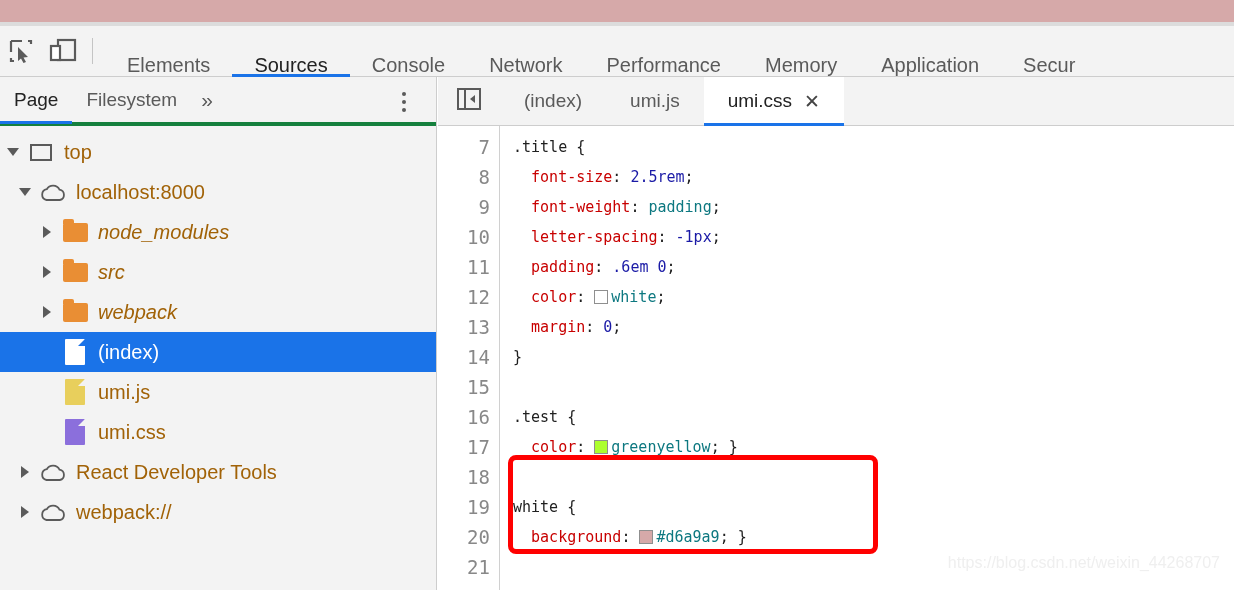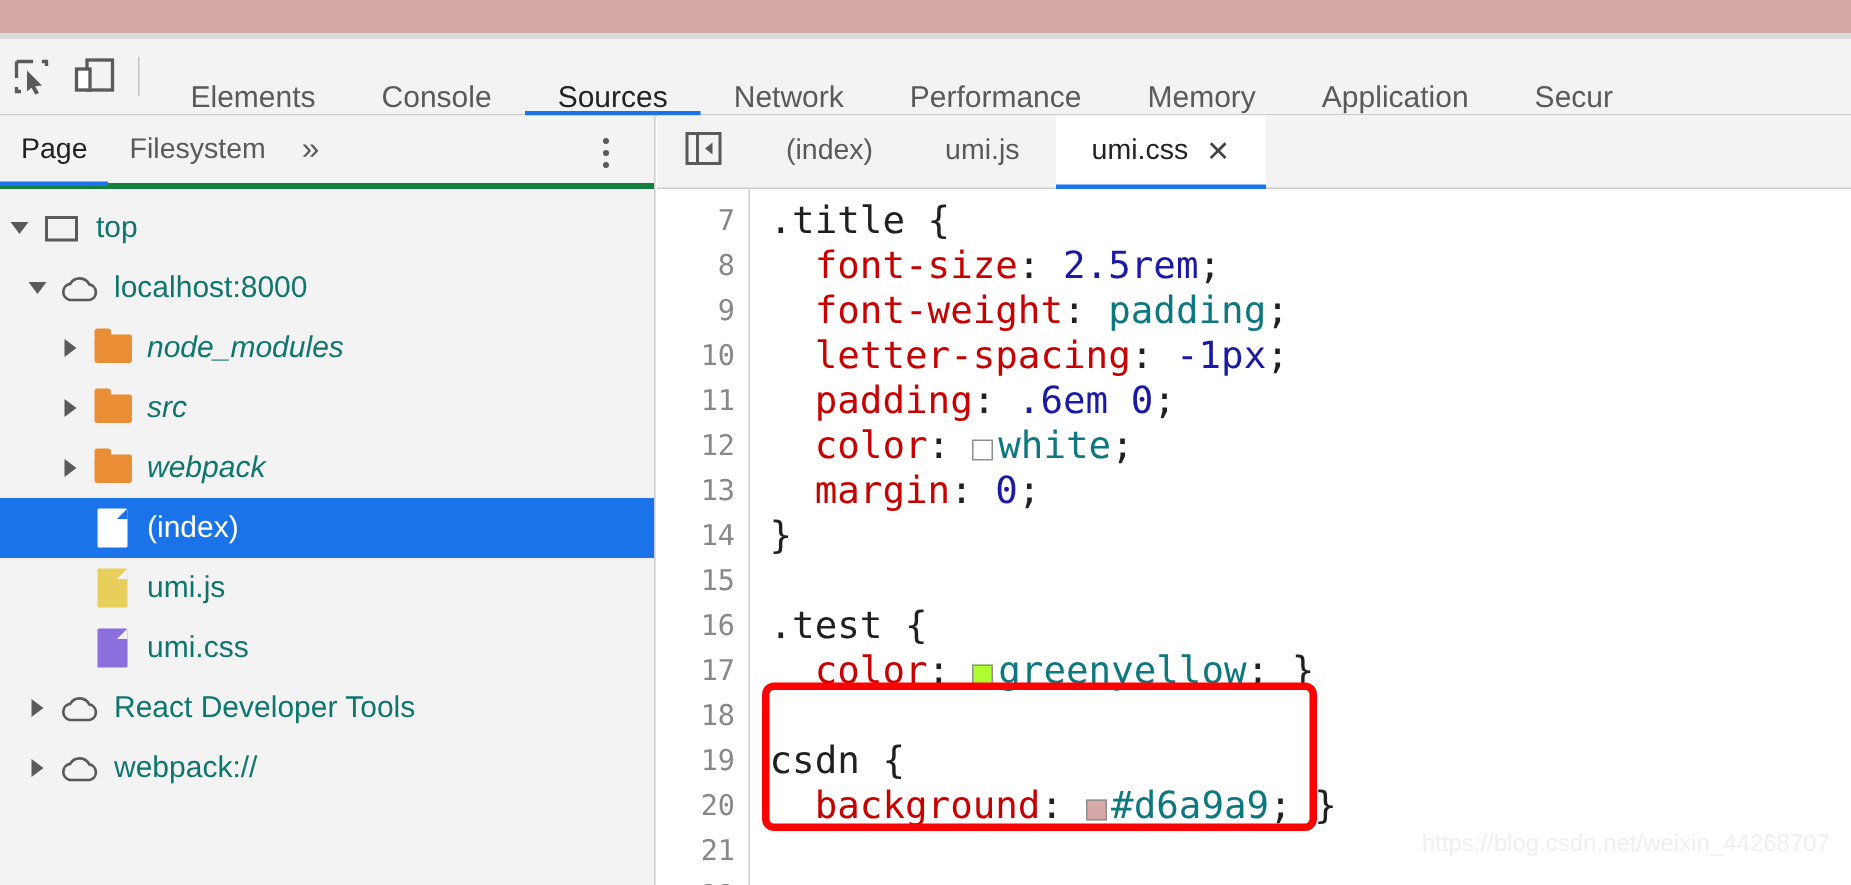--- a/index.html
+++ b/index.html
@@ -157,21 +157,21 @@
   
   .tree {
     background: #f3f3f3;
     padding-top: 6px;
   }
   .tree-row {
     display: flex;
     align-items: center;
     height: 40px;
     font-size: 20px;
-    color: #0f766e;
+    color: #a16207;
     white-space: nowrap;
   }
   .tree-row.selected {
     background: #1a73e8;
     color: #ffffff;
   }
   .tw {
     width: 26px;
     flex: 0 0 auto;
     display: flex;
@@ -328,21 +328,21 @@
   .code-lines {
     flex: 1 1 auto;
     padding-top: 6px;
     padding-left: 13px;
     min-width: 0;
   }
   .code-line {
     height: 30px;
     line-height: 30px;
     font-family: "DejaVu Sans Mono", monospace;
-    font-size: 25px;
+    font-size: 15px;
     color: #202020;
     white-space: pre;
   }
   .tk-sel    { color: #202020; }
   .tk-prop   { color: #c80000; }
   .tk-num    { color: #1a1aa6; }
   .tk-kw     { color: #0d7880; }
   .tk-punc   { color: #202020; }
   .swatch {
     display: inline-block;
@@ -399,25 +399,25 @@
           <rect x="9" y="2" width="17" height="20" fill="none" stroke="#5a5a5a" stroke-width="2.2"></rect>
           <rect x="2" y="8" width="9" height="14" fill="#ffffff" stroke="#5a5a5a" stroke-width="2.2"></rect>
         </svg>
       </span>
     </div>
     <div class="tool-sep"></div>
     <div class="dt-tabs">
       <div class="dt-tab">
           <span>Elements</span>
         </div>
+      <div class="dt-tab active">
+          <span>Sources</span>
+        </div>
       <div class="dt-tab">
           <span>Console</span>
-        </div>
-      <div class="dt-tab active">
-          <span>Sources</span>
         </div>
       <div class="dt-tab">
           <span>Network</span>
         </div>
       <div class="dt-tab">
           <span>Performance</span>
         </div>
       <div class="dt-tab">
           <span>Memory</span>
         </div>
@@ -610,21 +610,21 @@
           <div class="code-line"><span class="tk-punc">  </span><span class="tk-prop">font-weight</span><span class="tk-punc">: </span><span class="tk-kw">padding</span><span class="tk-punc">;</span></div>
           <div class="code-line"><span class="tk-punc">  </span><span class="tk-prop">letter-spacing</span><span class="tk-punc">: </span><span class="tk-num">-1px</span><span class="tk-punc">;</span></div>
           <div class="code-line"><span class="tk-punc">  </span><span class="tk-prop">padding</span><span class="tk-punc">: </span><span class="tk-num">.6em 0</span><span class="tk-punc">;</span></div>
           <div class="code-line"><span class="tk-punc">  </span><span class="tk-prop">color</span><span class="tk-punc">: </span><span class="swatch" style="background: rgb(255, 255, 255);"></span><span class="tk-kw">white</span><span class="tk-punc">;</span></div>
           <div class="code-line"><span class="tk-punc">  </span><span class="tk-prop">margin</span><span class="tk-punc">: </span><span class="tk-num">0</span><span class="tk-punc">;</span></div>
           <div class="code-line"><span class="tk-sel">}</span></div>
           <div class="code-line"> </div>
           <div class="code-line"><span class="tk-sel">.test {</span></div>
           <div class="code-line"><span class="tk-punc">  </span><span class="tk-prop">color</span><span class="tk-punc">: </span><span class="swatch" style="background: rgb(173, 255, 47);"></span><span class="tk-kw">greenyellow</span><span class="tk-punc">; }</span></div>
           <div class="code-line"> </div>
-          <div class="code-line"><span class="tk-sel">csdn {</span></div>
+          <div class="code-line"><span class="tk-sel">white {</span></div>
           <div class="code-line"><span class="tk-punc">  </span><span class="tk-prop">background</span><span class="tk-punc">: </span><span class="swatch" style="background: rgb(214, 169, 169);"></span><span class="tk-kw">#d6a9a9</span><span class="tk-punc">; }</span></div>
           <div class="code-line"> </div>
         </div>
       <div class="annot-box"></div>
     </div>
   </div>
 
   <div class="watermark">https://blog.csdn.net/weixin_44268707</div>
 </div>
 

